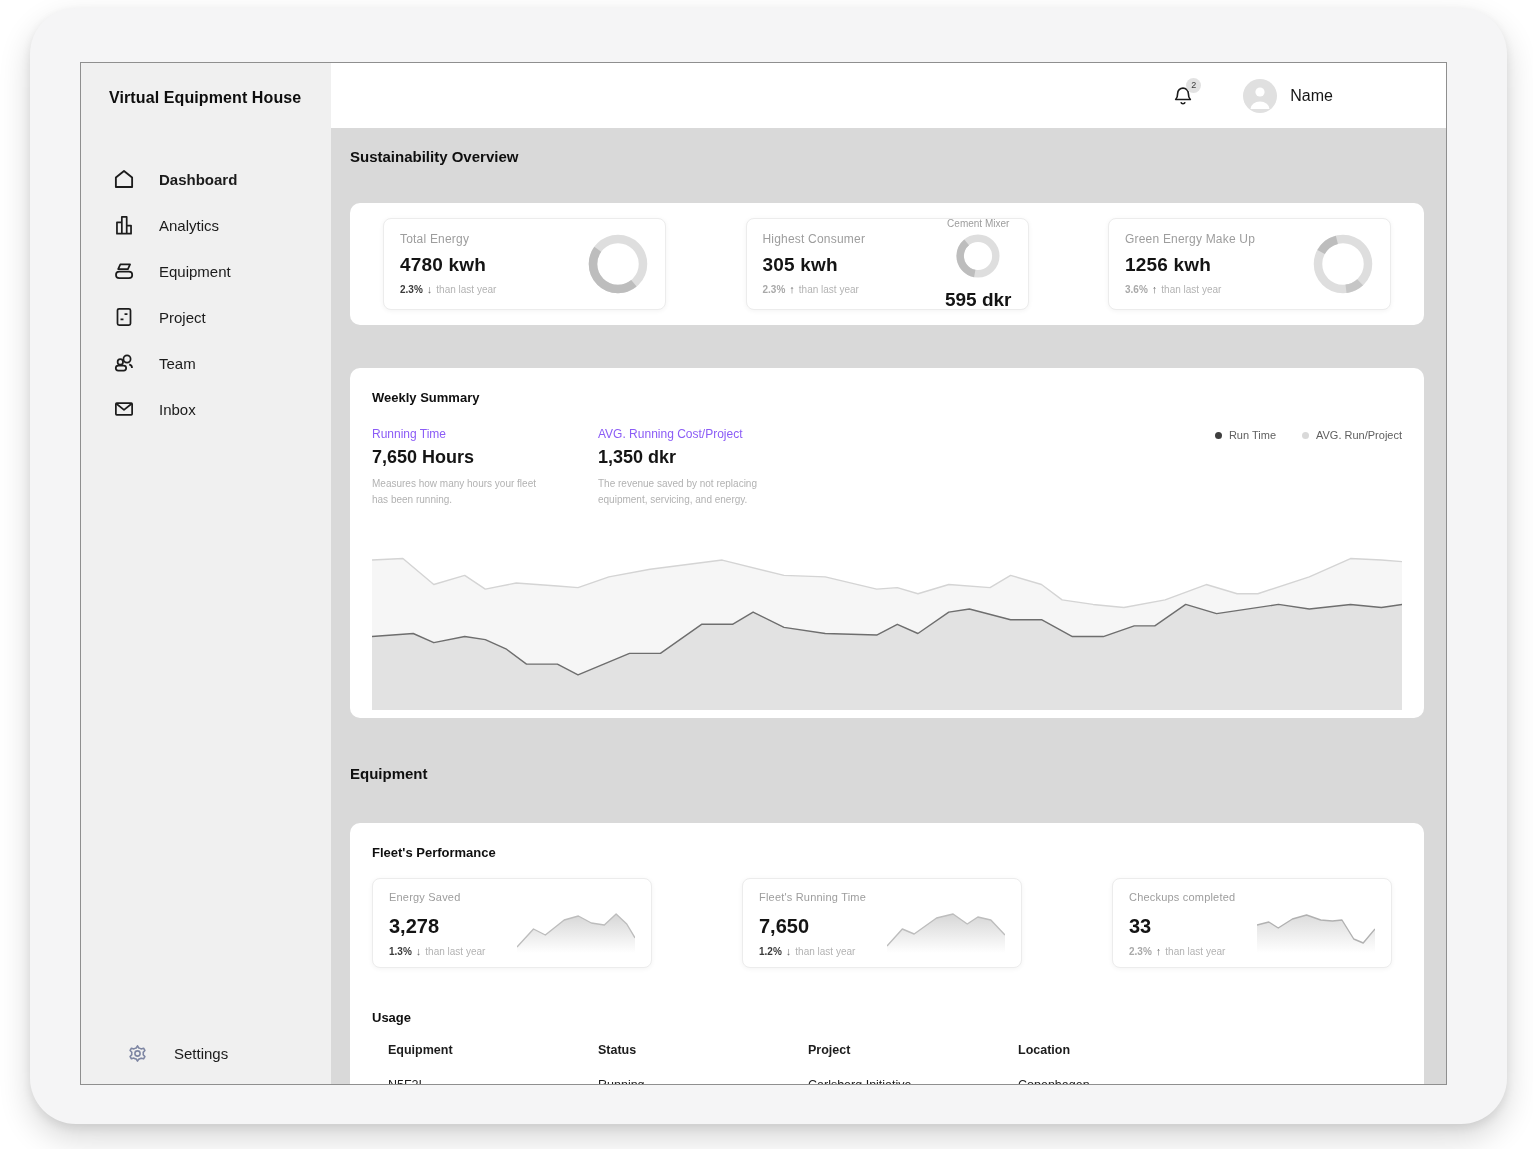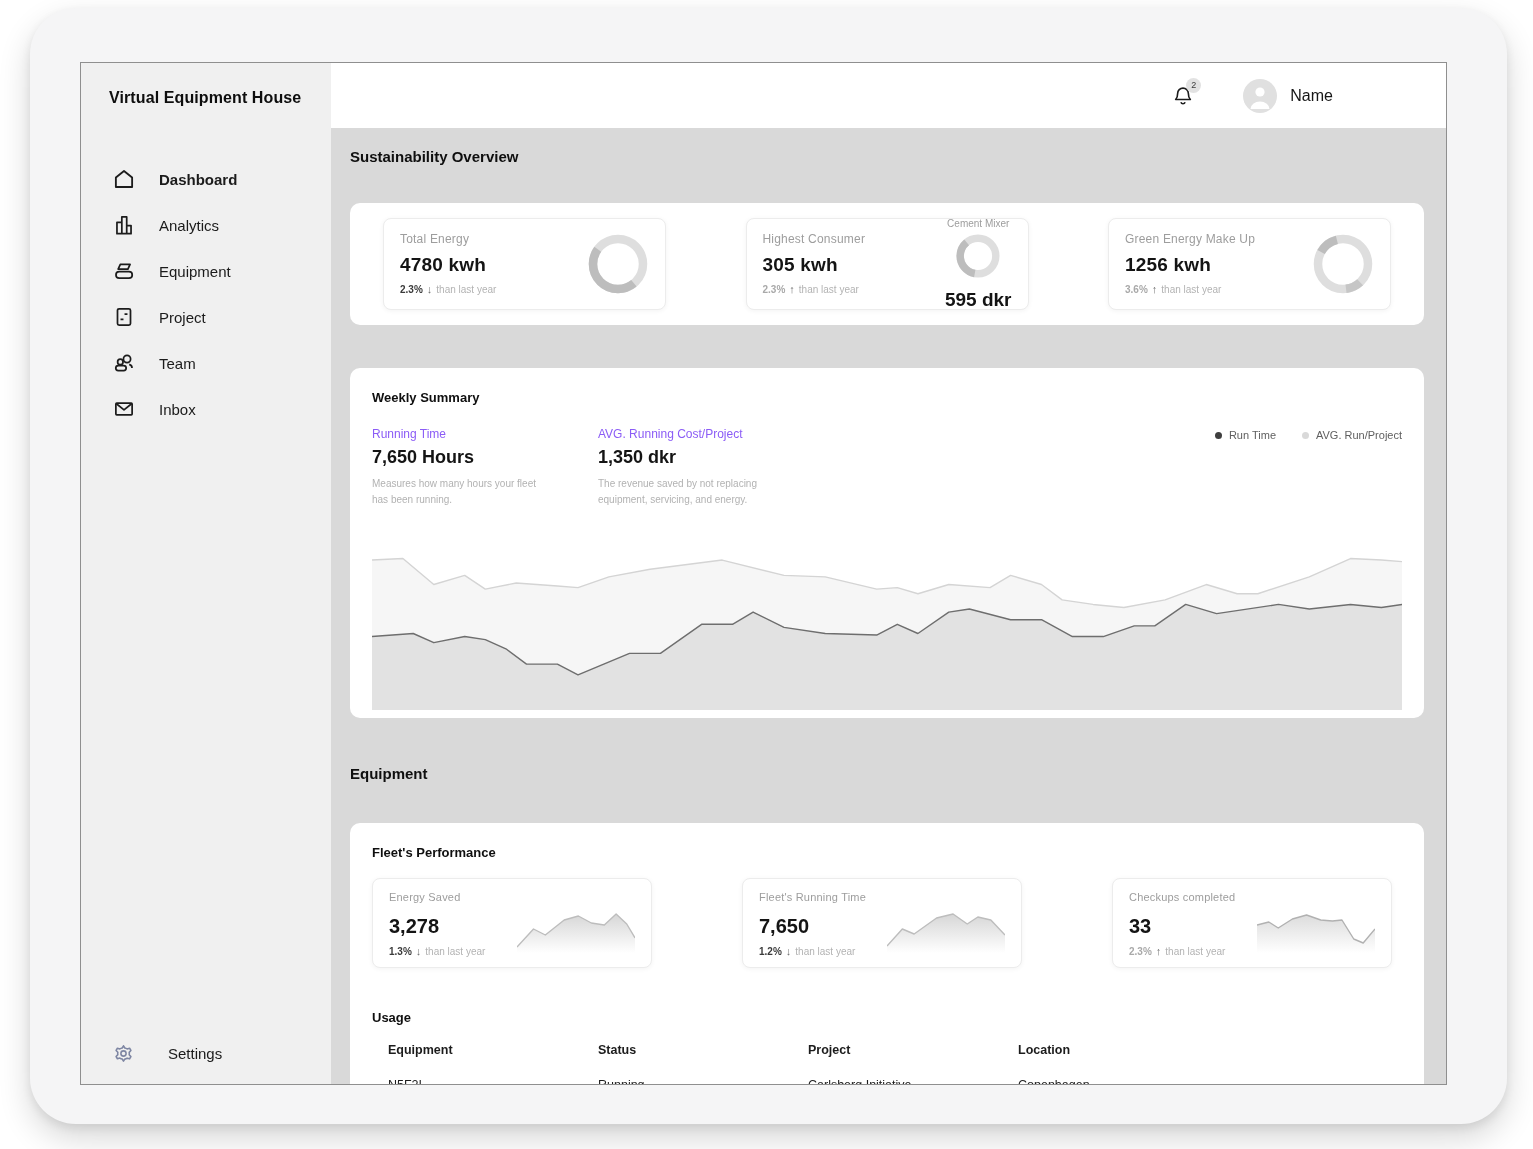--- a/index.html
+++ b/index.html
@@ -12,21 +12,21 @@
             border:1px solid #8f8f8f; overflow:hidden; }
 
   
   .sidebar { position:absolute; left:0; top:0; bottom:0; width:250px; background:#f0f0f0; }
   .brand { padding:26px 0 0 28px; font-size:16px; font-weight:700; color:#0e0e0e; letter-spacing:.1px; }
   .nav { margin-top:56px; display:flex; flex-direction:column; gap:14px; }
   .nav-item { display:flex; align-items:center; gap:22px; padding:3px 0 3px 30px; font-size:15px; color:#1b1b1b; cursor:pointer; }
   .nav-item .icon { width:26px; height:26px; display:flex; align-items:center; justify-content:center; }
   .nav-item span.lbl { font-weight:400; }
   .nav-item.active span.lbl { font-weight:700; }
-  .sidebar-settings { position:absolute; left:0; bottom:18px; display:flex; align-items:center; gap:32px;
+  .sidebar-settings { position:absolute; left:14px; bottom:18px; display:flex; align-items:center; gap:24px;
                       padding-left:30px; font-size:15px; color:#1b1b1b; cursor:pointer; }
 
   
   .topbar { position:absolute; left:250px; right:0; top:0; height:65px; background:#fff;
             display:flex; align-items:center; }
   .topbar-right { margin-left:auto; display:flex; align-items:center; padding-right:113px; }
   .bell-wrap { position:relative; width:28px; height:28px; margin-right:46px; cursor:pointer; }
   .bell-badge { position:absolute; top:-4px; right:-4px; width:15px; height:15px; border-radius:50%;
                 background:#e2e2e2; color:#3c3c3c; font-size:9px; display:flex; align-items:center; justify-content:center; }
   .avatar { width:34px; height:34px; border-radius:50%; background:#e0e0e0; display:flex; align-items:flex-end; justify-content:center; overflow:hidden; margin-right:13px; cursor:pointer; }

